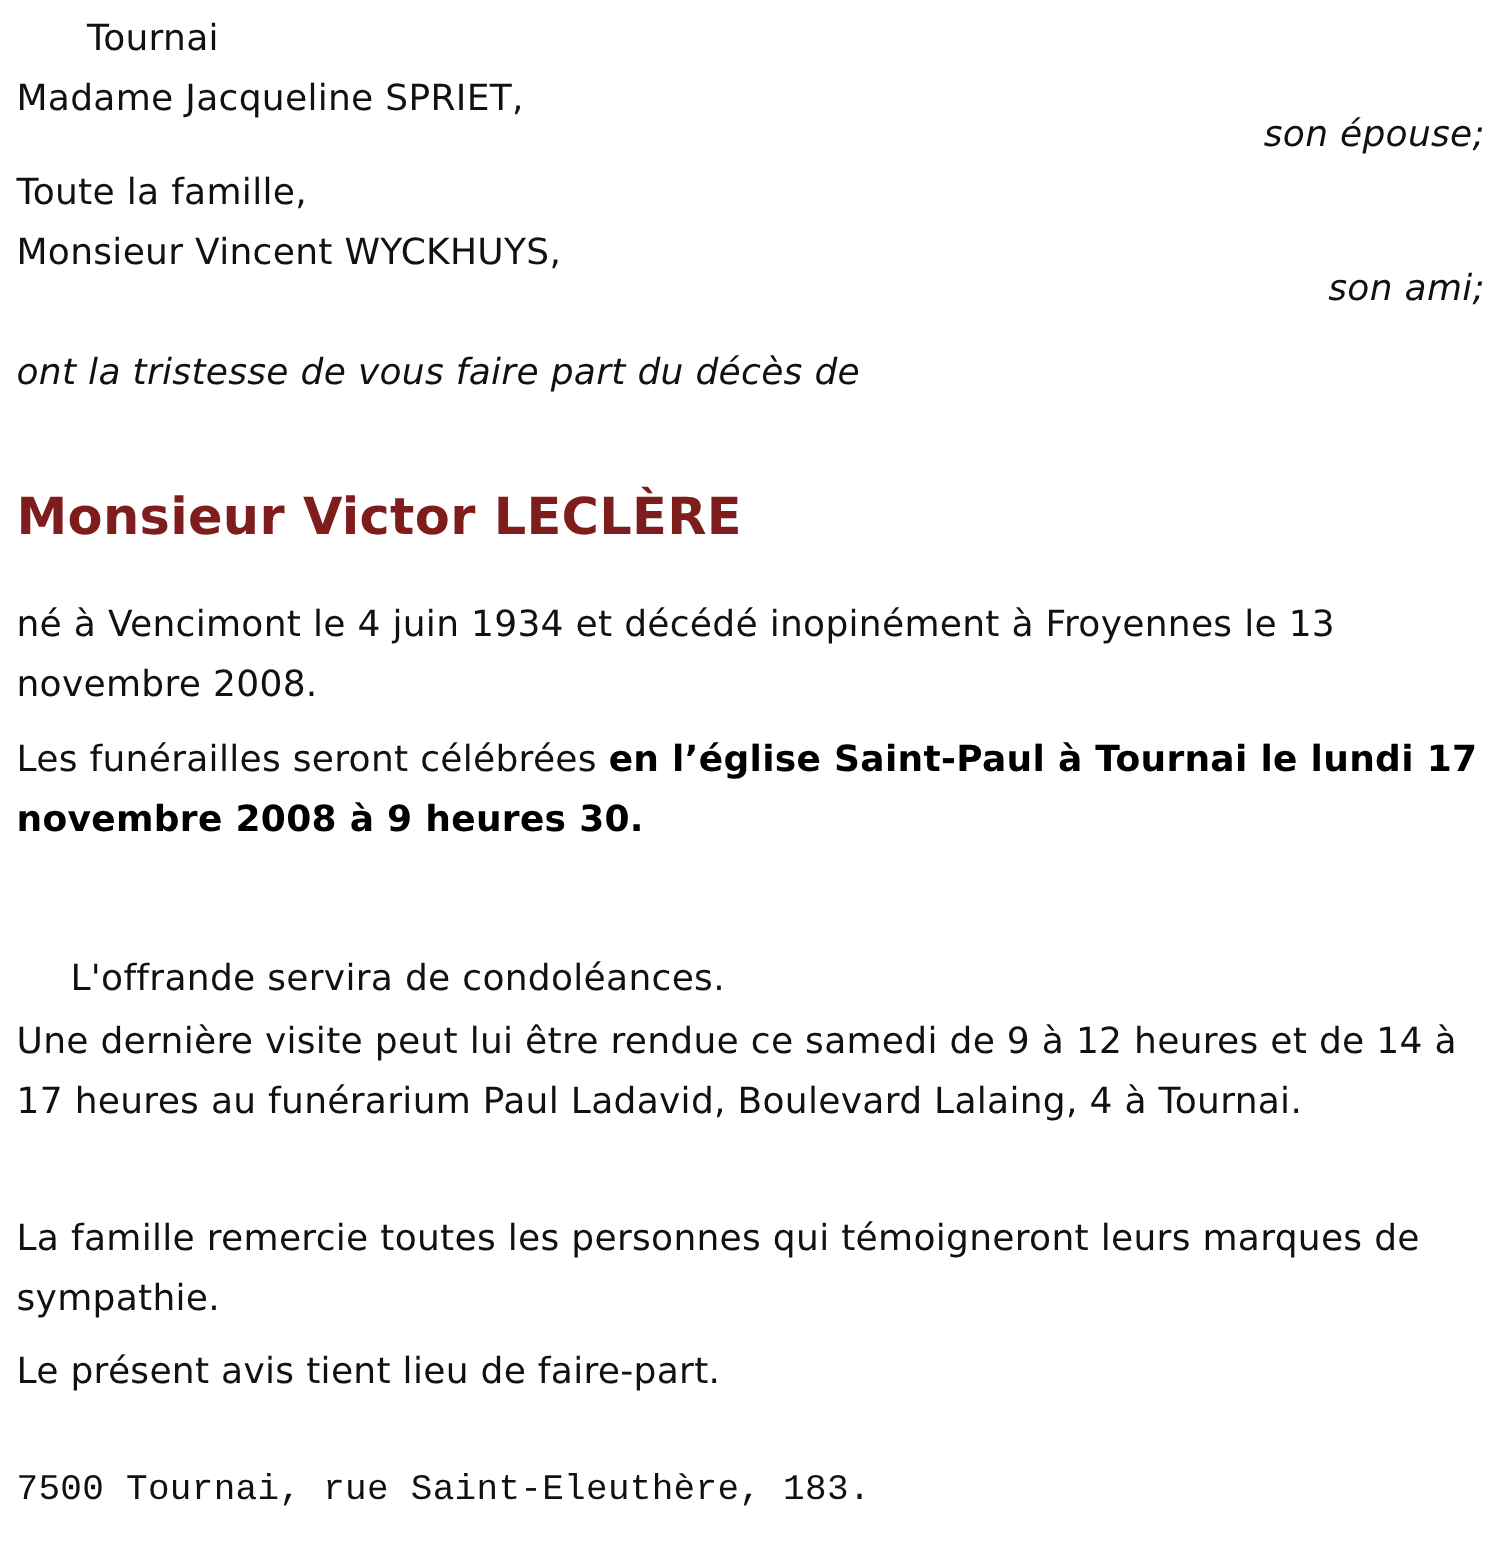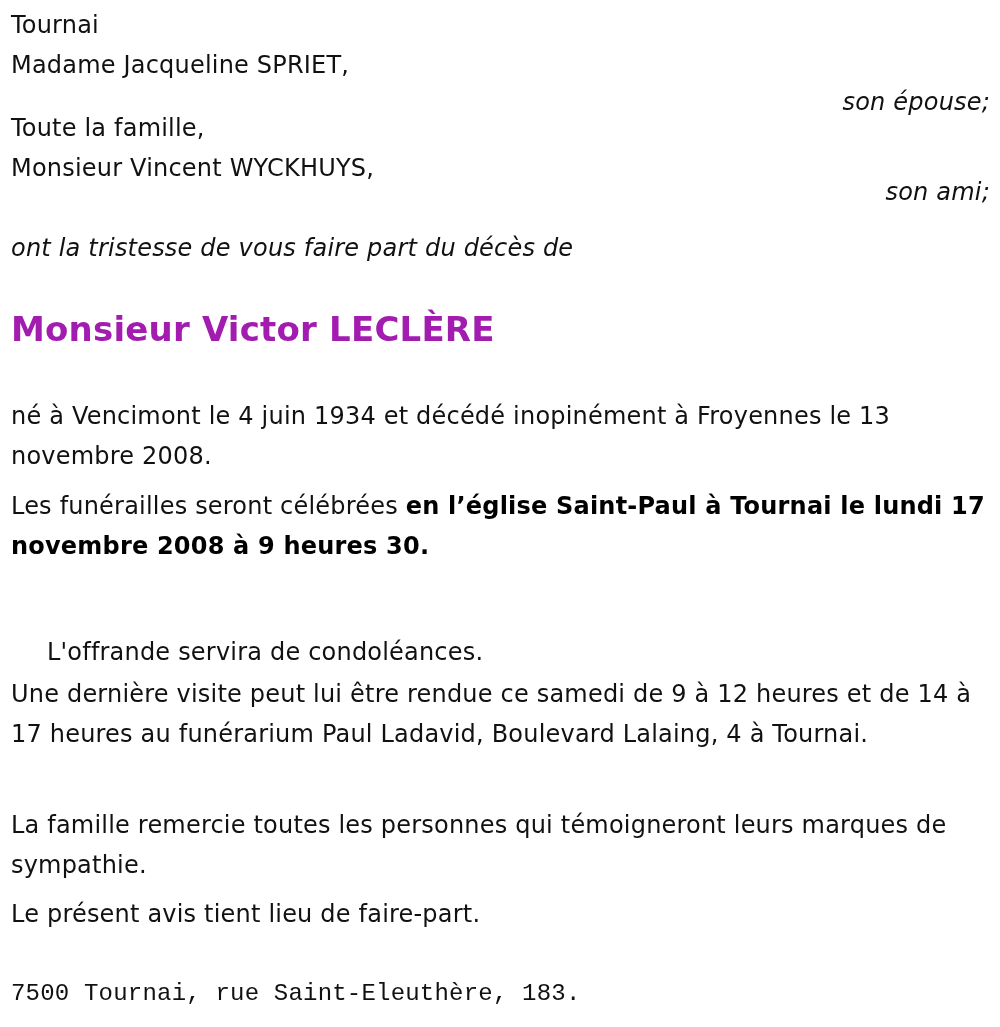--- a/index.html
+++ b/index.html
@@ -34,39 +34,40 @@
       font-style: italic;
       line-height: 30px;
     }
     .title {
       position: absolute;
       left: 11px;
       font-weight: bold;
       font-size: 34px;
       line-height: 40px;
       white-space: nowrap;
-      color: #a21caf;
+      color: #7f1d1d;
+      margin-top: 16px;
     }
     .para {
       position: absolute;
       left: 11px;
       width: 980px;
       line-height: 40px;
     }
     b { font-weight: bold; color: #000; }
   </style>
 </head>
 <body>
 
 <div class="page">
 
-  <div class="line" style="top:10px;">Tournai</div>
+  <div class="line" style="top:10px;margin-left:47px;">Tournai</div>
 
   <div class="line" style="top:50px;">Madame Jacqueline SPRIET,</div>
-  <div class="right" style="top:74px;margin-top:13px;">son épouse;</div>
+  <div class="right" style="top:74px;">son épouse;</div>
 
   <div class="line" style="top:153px;">Monsieur Vincent WYCKHUYS,</div>
 
   <div class="line" style="top:113px;">Toute la famille,</div>
   <div class="right" style="top:177px;">son ami;</div>
 
   <div class="line" style="top:233px;font-style:italic;">ont la tristesse de vous faire part du décès de</div>
 
   <div class="title" style="top:309px;">Monsieur Victor LECLÈRE</div>
 

